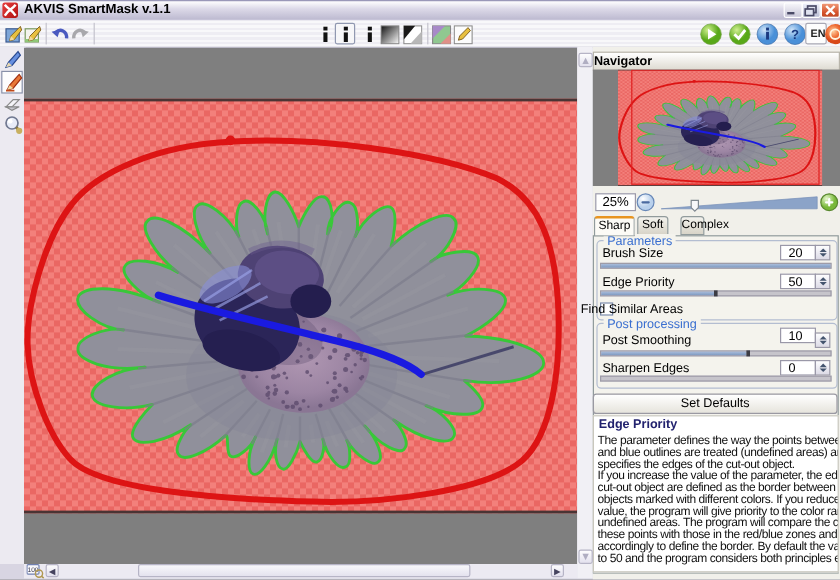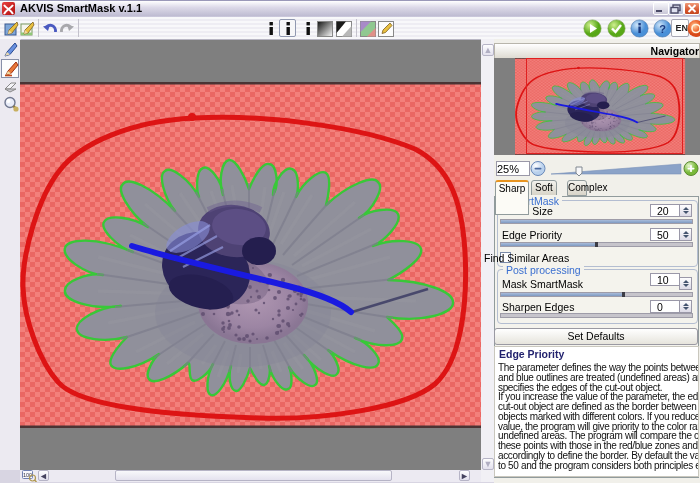--- a/index.html
+++ b/index.html
@@ -15,27 +15,27 @@
 #toolbar{left:0;top:17px;width:700px;height:22px;
  background:repeating-linear-gradient(#f8f8fa 0 2px,#eeedf3 2px 4px);border-bottom:1px solid #b9b7c4}
 .tsep{top:19px;width:1px;height:18px;background:#c4c2cc}
 #canvasbg{left:20px;top:40px;width:461px;height:430px;background:#7f7f7f}
 #lefttools{left:0;top:39px;width:20px;height:431px;background:#eceaf1;border-right:1px solid #d0cedb}
 #hscroll{left:20px;top:470px;width:461px;height:12px;background:#eceaf2}
 .sbtn{background:linear-gradient(#fdfdfe,#e3e1ee);border:1px solid #b6b4c6;box-sizing:border-box;border-radius:2px;color:#45435f;font-size:9px;font-weight:bold;text-align:center}
 #vcol{left:481px;top:39px;width:13px;height:443px;background:#f1f0f5}
 #rpanel{left:494px;top:39px;width:206px;height:444px;background:#f1f0ea}
 #navhead{left:494px;top:43px;width:204px;height:14px;border:1px solid #b8b5ab;box-sizing:content-box;
- background:linear-gradient(#ffffff,#dedbd2);font-size:10.5px;font-weight:bold;text-align:right;line-height:15px}
+ background:linear-gradient(#ffffff,#dedbd2);font-size:10.5px;font-weight:bold;text-align:left;line-height:15px}
 #navthumb{left:494px;top:58px;width:206px;height:97px;background:#7f7f7f;overflow:hidden;z-index:2}
 #zoombox{left:496px;top:161px;width:34px;height:15px;background:#fff;border:1px solid #9a98a8;box-sizing:border-box;
- font-size:11px;text-align:left;line-height:14px}
+ font-size:11px;text-align:center;line-height:14px}
 .tab{top:180px;height:16px;box-sizing:border-box;font-size:10px;text-align:center;
  border:1px solid #919b9c;border-radius:3px 3px 0 0;line-height:14px}
-#tab1{left:495px;width:34px;background:#fcfbf6;border-top:2px solid #e8941f;font-weight:normal;z-index:3;height:35px}
+#tab1{left:495px;width:34px;background:#fcfbf6;border-top:2px solid #e8941f;font-weight:normal;z-index:3;height:17px}
 #tab2{left:531px;width:26px;background:linear-gradient(#f3f2ed,#d8d4c8)}
 #tab3{left:567px;width:20px;background:linear-gradient(#f3f2ed,#d8d4c8)}
 #tabpane{left:494px;top:196px;width:205px;height:282px;background:#f4f3ed;border:1px solid #919b9c;box-sizing:border-box}
 .gbox{border:1px solid #b3bdd1;border-radius:4px}
 #gbox1{left:497px;top:200px;width:199px;height:65px}
 #gbox2{left:497px;top:269px;width:199px;height:53px}
 .glabel{font-size:10.5px;color:#3a6fd0;background:#f4f3ed;padding:0 3px}
 .plabel{font-size:10.5px;color:#000}
 .vbox{width:30px;height:13px;background:#fff;border:1px solid #9a98a8;box-sizing:border-box;font-size:10.5px;line-height:12px;padding-left:6px}
 .spin{width:13px;height:13px;background:linear-gradient(#fdfdfe,#dcdae6);border:1px solid #9a98a8;box-sizing:border-box}
@@ -383,40 +383,40 @@
 <rect x="157.5" y="7.7" width="7" height="1.8" rx="0.9" fill="#fff"></rect>
 <rect x="160.1" y="5.1" width="1.8" height="7" rx="0.9" fill="#fff"></rect>
 </svg>
 
 <div class="abs tab" id="tab2">Soft</div>
 <div class="abs tab" id="tab3">Complex</div>
 <div class="abs" id="tabpane"></div>
 <div class="abs tab" id="tab1">Sharp</div>
 
 <div class="abs gbox" id="gbox1"></div>
-<div class="abs glabel" style="left:503px;top:195px">SmartMask</div>
+<div class="abs glabel" style="left:503px;top:195px">Parameters</div>
 <div class="abs plabel" style="left:502px;top:205px">Brush Size</div>
 <div class="abs vbox" style="left:650px;top:204px">20</div>
 <div class="abs spin" style="left:679px;top:204px"></div>
 <div class="abs slider" style="left:500px;top:219px;width:193px">
     <div class="sfill" style="width:191px;height:3px"></div>
   </div>
 <div class="abs plabel" style="left:502px;top:229px">Edge Priority</div>
 <div class="abs vbox" style="left:650px;top:228px">50</div>
 <div class="abs spin" style="left:679px;top:228px"></div>
 <div class="abs slider" style="left:500px;top:242px;width:193px">
     <div class="sfill" style="width:94px"></div>
     <div style="position:absolute;left:94px;top:-1px;width:3px;height:5px;background:#3c3c44"></div>
   </div>
 <div class="abs" style="left:500px;top:252px;width:11px;height:11px;background:#fff;border:1px solid #7a8aa8;box-sizing:border-box"></div>
 <div class="abs plabel" style="left:484px;top:252px">Find Similar Areas</div>
 
 <div class="abs gbox" id="gbox2"></div>
 <div class="abs glabel" style="left:503px;top:264px">Post processing</div>
-<div class="abs plabel" style="left:502px;top:278px">Mask SmartMask</div>
+<div class="abs plabel" style="left:502px;top:278px">Post Smoothing</div>
 <div class="abs vbox" style="left:650px;top:273px">10</div>
 <div class="abs spin" style="left:679px;top:277px"></div>
 <div class="abs slider" style="left:500px;top:292px;width:193px">
     <div class="sfill" style="width:121px"></div>
     <div style="position:absolute;left:121px;top:-1px;width:3px;height:5px;background:#3c3c44"></div>
   </div>
 <div class="abs plabel" style="left:502px;top:301px">Sharpen Edges</div>
 <div class="abs vbox" style="left:650px;top:300px">0</div>
 <div class="abs spin" style="left:679px;top:300px"></div>
 <div class="abs slider" style="left:500px;top:313px;width:193px"></div>

